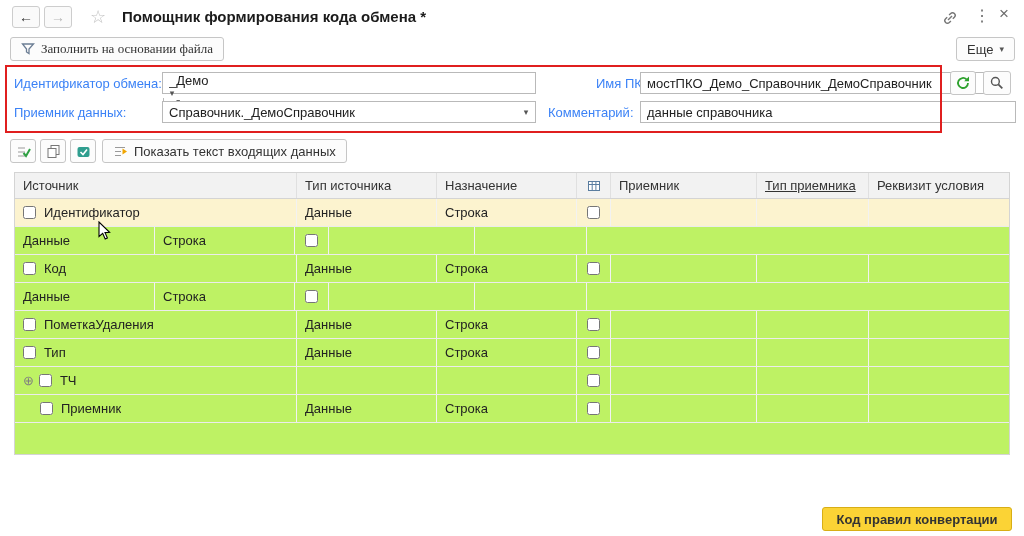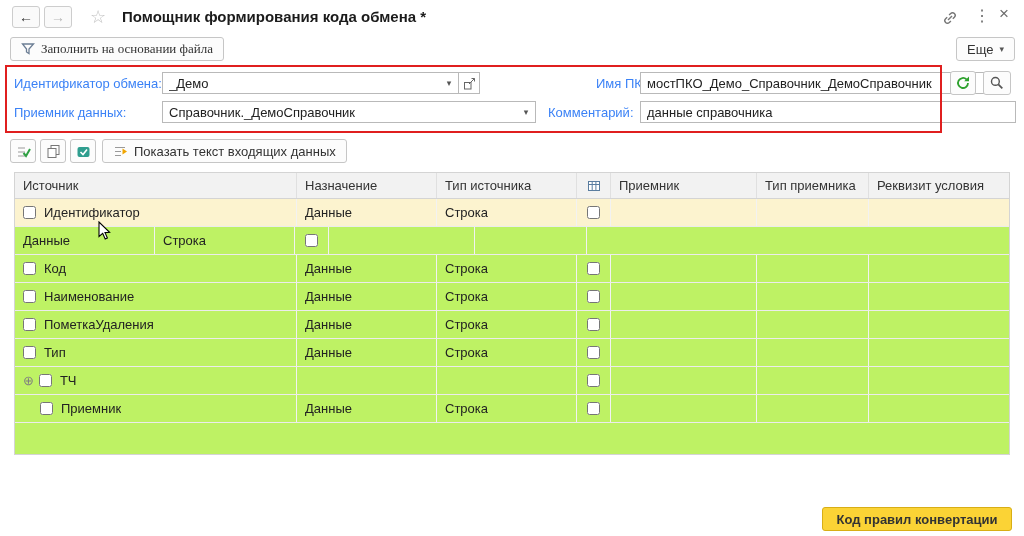--- a/index.html
+++ b/index.html
@@ -74,21 +74,21 @@
   .thead { display:flex; height:26px; background:#f2f2f2; border-bottom:1px solid #d4d4d4; }
   .th {
     display:flex; align-items:center; padding:0 8px; border-right:1px solid #e0e0e0;
     color:#333; height:100%;
   }
   .trow { display:flex; height:28px; border-bottom:1px solid #ececec; }
   .trow.selected { background:#fcf3cf; }
   .td { display:flex; align-items:center; padding:0 8px; border-right:1px solid #f2f2f2; height:100%; }
   .c1 { width:282px; } .c2 { width:140px; } .c3 { width:140px; }
   .c4 { width:34px; justify-content:center; padding:0; }
-  .c5 { width:146px; } .c6 { width:112px; } .c7 { flex:1; border-right:none; }
+  .c5 { width:146px; } .c6 { width:112px;text-decoration:underline; } .c7 { flex:1; border-right:none; }
   .cb { width:13px; height:13px; margin:0 8px 0 0; flex:0 0 auto; }
   .c4 .cb { margin:0; }
   .expander { color:#808080; font-size:13px; margin-right:5px; line-height:1; }
   .ind { margin-left:17px; }
   .celltxt { white-space:nowrap; overflow:hidden; }
 
   
   #convert-btn {
     position:absolute; left:822px; top:507px; width:190px; height:24px;
     background:#fbd335; border:1px solid #d8ae15; border-radius:3px;
@@ -126,21 +126,21 @@
     <path d="M1.5 2h11L8 7v4.5L5.5 10V7z" fill="none" stroke="#6b7d94" stroke-width="1.3"></path>
   </svg>
   <span>Заполнить на основании файла</span>
 </button>
 <button class="btn" id="more-btn">
   <span>Еще</span>
   <span class="dd-glyph">▾</span>
 </button>
 
 <div class="flabel" style="left:14px; top:76px;">Идентификатор обмена:</div>
-<div class="combo" style="left:162px; top:72px; width:318px;">
+<div class="combo" style="left:162px; top:72px; width:374px;flex-direction:column;">
   <input value="_Демо" style="">
   <span class="dd">▾</span>
   <span class="openbox">
     <svg width="15" height="15" viewBox="0 0 15 15">
       <rect x="2.5" y="6.5" width="6.5" height="6.5" fill="none" stroke="#666"></rect>
       <path d="M7 8l5.5-5.5M9.5 2.5h3v3" fill="none" stroke="#666"></path>
     </svg>
   </span>
 </div>
 
@@ -195,25 +195,25 @@
     <path d="M14 7.5l-4.5-3v6z" fill="#f0a500"></path>
   </svg>
   <span>Показать текст входящих данных</span>
 </button>
 
 <div class="table">
   <div class="thead">
     <div class="th c1">
         <span>Источник</span>
       </div>
+    <div class="th c3">
+        <span>Тип источника</span>
+      </div>
     <div class="th c2">
         <span>Назначение</span>
-      </div>
-    <div class="th c3">
-        <span>Тип источника</span>
       </div>
     <div class="th c4">
       <svg width="14" height="14" viewBox="0 0 14 14">
         <rect x="1.5" y="2.5" width="11" height="9" fill="#fff" stroke="#5a7da0"></rect>
         <path d="M1.5 5.5h11M5.2 2.5v9M8.9 2.5v9" stroke="#5a7da0"></path>
       </svg>
     </div>
     <div class="th c5">
         <span>Приемник</span>
       </div>
@@ -290,24 +290,20 @@
       </div>
     <div class="td c6">
         <span class="celltxt"></span>
       </div>
     <div class="td c7">
         <span class="celltxt"></span>
       </div>
   </div>
 
   <div class="trow">
-    <div class="td c1">
-        <input type="checkbox" class="cb" style="">
-        <span class="celltxt">Наименование</span>
-      </div>
     <div class="td c2">
         <span class="celltxt">Данные</span>
       </div>
     <div class="td c3">
         <span class="celltxt">Строка</span>
       </div>
     <div class="td c4">
         <input type="checkbox" class="cb" style="">
       </div>
     <div class="td c5">

